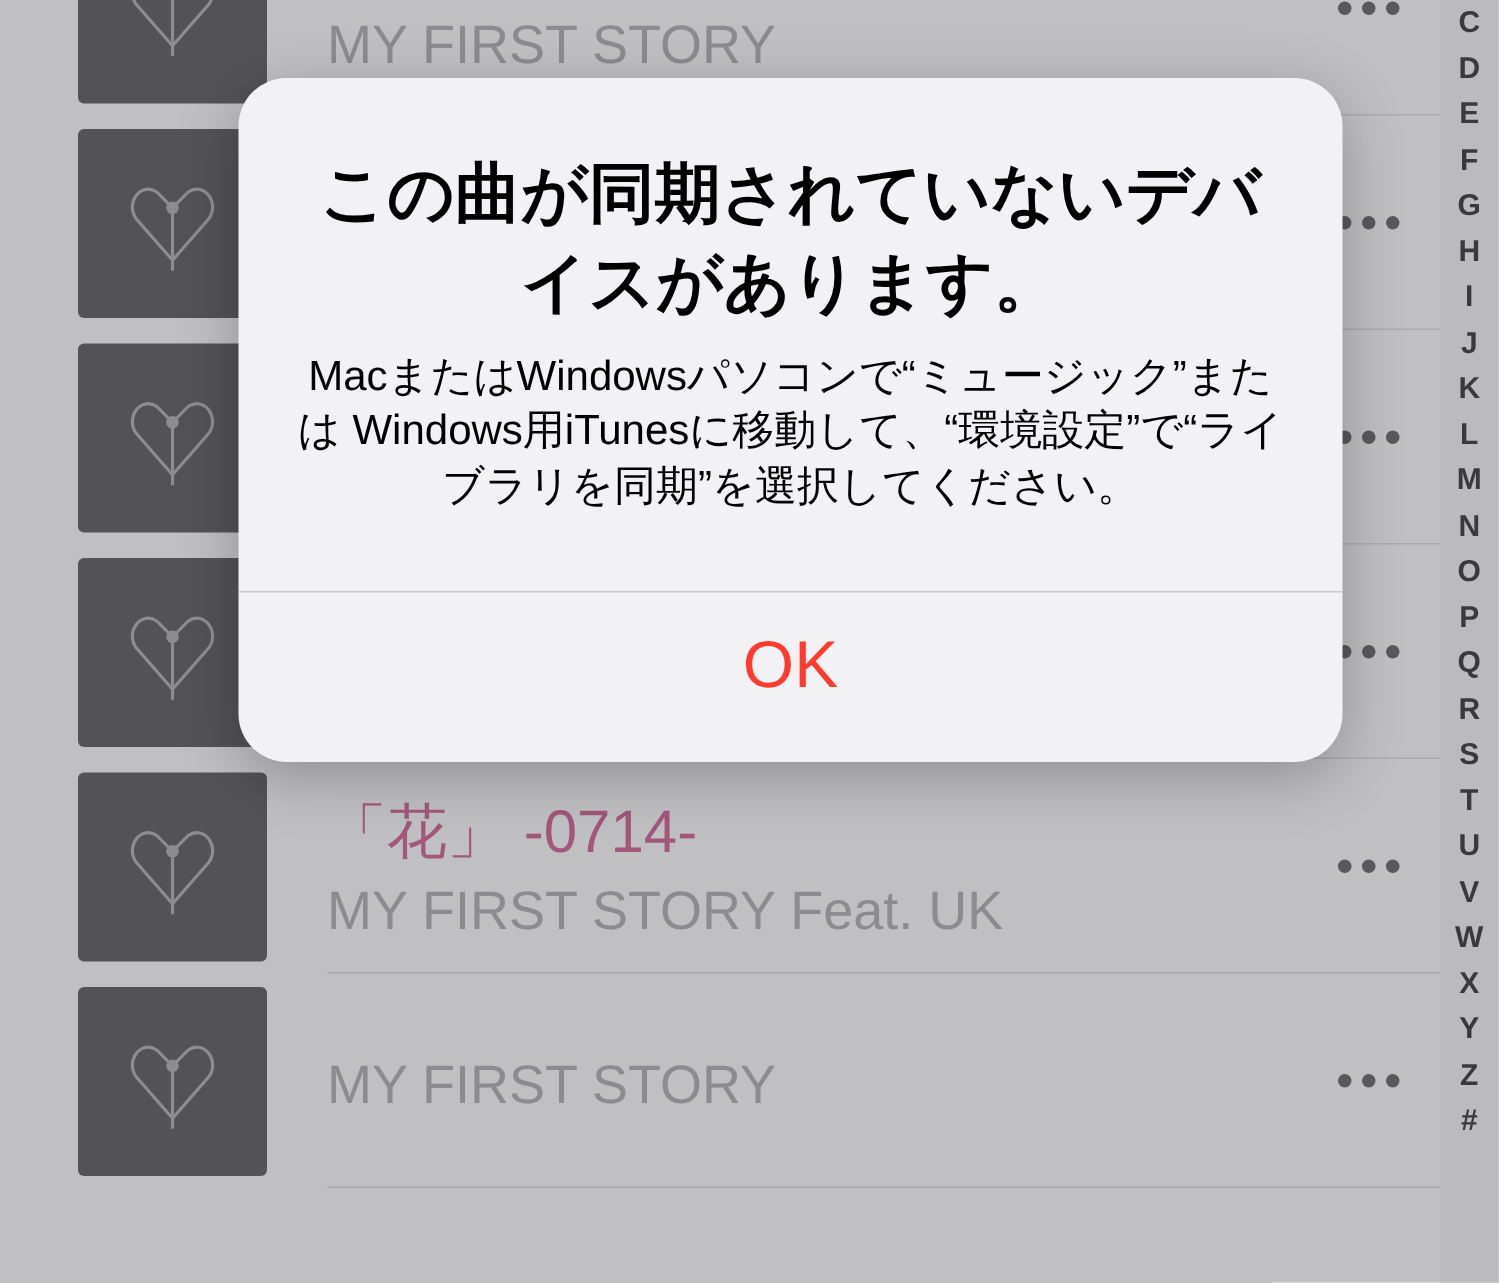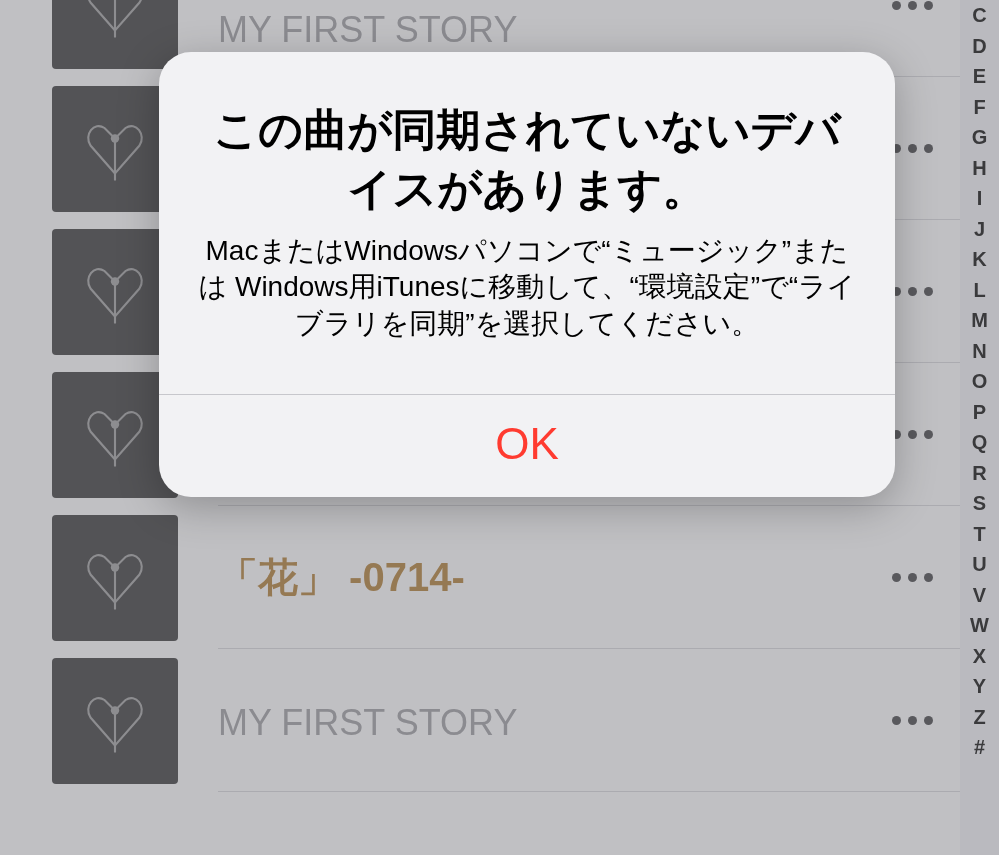--- a/index.html
+++ b/index.html
@@ -38,21 +38,21 @@
   }
   .heart svg { width: 100%; height: 100%; }
 
   .text-col {
     flex: 1 1 auto;
     padding-left: 40px;
     display: flex; flex-direction: column; justify-content: center;
     overflow: hidden;
   }
   .title {
-    font-size: 40px; font-weight: 700; color: #a16207;
+    font-size: 40px; font-weight: 400; color: #be185d;
     white-space: nowrap; overflow: hidden; text-overflow: ellipsis;
   }
   .artist {
     font-size: 36px; font-weight: 400; color: #8a8a8e;
     white-space: nowrap; overflow: hidden; text-overflow: ellipsis;
     margin-top: 4px;
   }
 
   .more-btn {
     flex: 0 0 auto;
@@ -105,21 +105,21 @@
   }
   .alert-msg {
     margin-top: 14px;
     font-size: 28px; font-weight: 400; color: #000;
     line-height: 1.3;
   }
   .alert-sep { height: 1px; background: #c7c7cc; }
   .alert-btn {
     text-align: center;
     font-size: 44px; color: #ff3b30; font-weight: 400;
-    padding: 24px 0 28px 0;
+    padding: 24px 0 39px 0;
     cursor: pointer;
   }
 </style>
 </head>
 <body>
 
 <div class="song-list">
 
   <div class="row" style="margin-top:-66px">
     <div class="album-art">
@@ -222,20 +222,21 @@
       <div class="heart">
         <svg viewBox="0 0 100 100">
             <path d="M50 85 L15 45 C5 30 20 10 35 20 L50 35 L65 20 C80 10 95 30 85 45 Z" fill="none" stroke="#8e8e8e" stroke-width="3"></path>
             <line x1="50" y1="35" x2="50" y2="95" stroke="#8e8e8e" stroke-width="3"></line>
             <circle cx="50" cy="35" r="6" fill="#8e8e8e"></circle>
           </svg>
       </div>
     </div>
     <div class="text-col">
       <div class="title">「花」 -0714-</div>
+      <div class="artist">MY FIRST STORY Feat. UK</div>
     </div>
     <div class="more-btn">
       <div class="dots">
           <span></span>
           <span></span>
           <span></span>
         </div>
     </div>
     <div class="divider"></div>
   </div>

